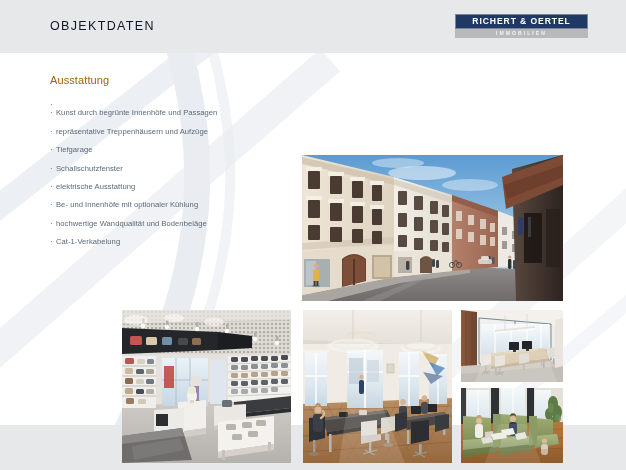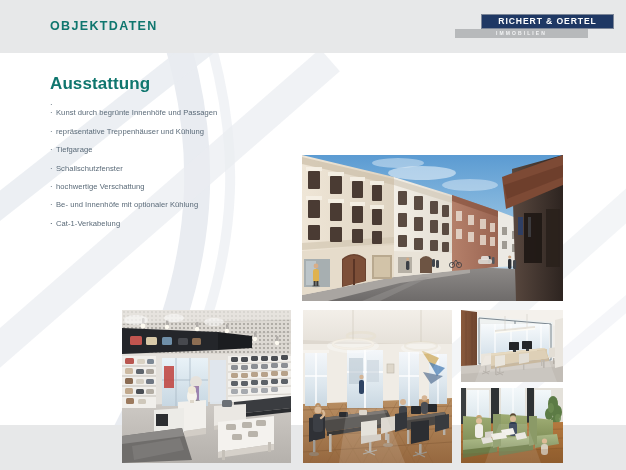--- a/index.html
+++ b/index.html
@@ -18,30 +18,30 @@
   .watermark{position:absolute;left:0;top:0;width:626px;height:470px;z-index:0;pointer-events:none;}
 
   
   .header{
     position:absolute;left:0;top:0;width:626px;height:53px;
     background:#e7e8e9;z-index:2;
   }
   .header-title{
     position:absolute;left:50px;top:19px;
     font-size:12.5px;letter-spacing:1.35px;
-    color:#0f766e;font-weight:700;white-space:nowrap;
+    color:#0f172a;font-weight:400;white-space:nowrap;
   }
   .logo{
     position:absolute;left:455px;top:14px;width:133px;height:25px;
   }
   .logo-main{
     position:absolute;left:0;top:0;width:133px;height:15px;
     background:#1f3864;border:1px solid #7b8597;
     box-sizing:border-box;
-    display:flex;align-items:center;justify-content:center;margin-left:26px;
+    display:flex;align-items:center;justify-content:center;
   }
   .logo-main span{
     color:#ffffff;font-size:8.6px;font-weight:700;letter-spacing:0.9px;
     white-space:nowrap;line-height:1;
   }
   .logo-sub{
     position:absolute;left:0;top:15px;width:133px;height:9px;
     background:#b7b9bb;
     display:flex;align-items:center;justify-content:center;
   }
@@ -53,21 +53,21 @@
   
   .footer{
     position:absolute;left:0;bottom:0;width:626px;height:45px;
     background:#e7e8e9;z-index:2;
   }
 
   
   .content{position:absolute;left:0;top:53px;width:626px;height:372px;z-index:3;}
   .section-title{
     position:absolute;left:50px;top:21px;
-    font-size:17px;font-weight:700;color:#0f766e;letter-spacing:0.1px;
+    font-size:11px;font-weight:400;color:#a16207;letter-spacing:0.1px;
   }
   .bullets{
     position:absolute;left:50px;top:47px;width:242px;
     list-style:none;margin:0;padding:0;
   }
   .bullets li{
     font-size:7.6px;color:#5a6a78;line-height:1.35;
     margin-bottom:8.2px;padding-left:6px;position:relative;
     letter-spacing:0.05px;
   }
@@ -126,40 +126,41 @@
     <ul class="bullets">
       <li>
         <span class="dot">·</span>
       </li>
       <li>
         <span class="dot">·</span>
         <span>Kunst durch begrünte Innenhöfe und Passagen</span>
       </li>
       <li>
         <span class="dot">·</span>
-        <span>repräsentative Treppenhäuser und Kühlung</span>
+        <span>repräsentative Treppenhäusern und Aufzüge</span>
       </li>
       <li>
         <span class="dot">·</span>
         <span>Tiefgarage</span>
       </li>
       <li>
         <span class="dot">·</span>
         <span>Schallschutzfenster</span>
       </li>
       <li>
         <span class="dot">·</span>
-        <span>hochwertige Verschattung</span>
+        <span>elektrische Ausstattung</span>
       </li>
       <li>
         <span class="dot">·</span>
         <span>Be- und Innenhöfe mit optionaler Kühlung</span>
       </li>
       <li>
         <span class="dot">·</span>
+        <span>hochwertige Wandqualität und Bodenbeläge</span>
       </li>
       <li>
         <span class="dot">·</span>
         <span>Cat-1-Verkabelung</span>
       </li>
     </ul>
 
     <div class="photo" id="photo-street" title="Straßenansicht der historischen Fassaden mit Erdgeschoss-Ladenzeile">
       <svg viewBox="0 0 261 146" preserveAspectRatio="none">
         <defs>

